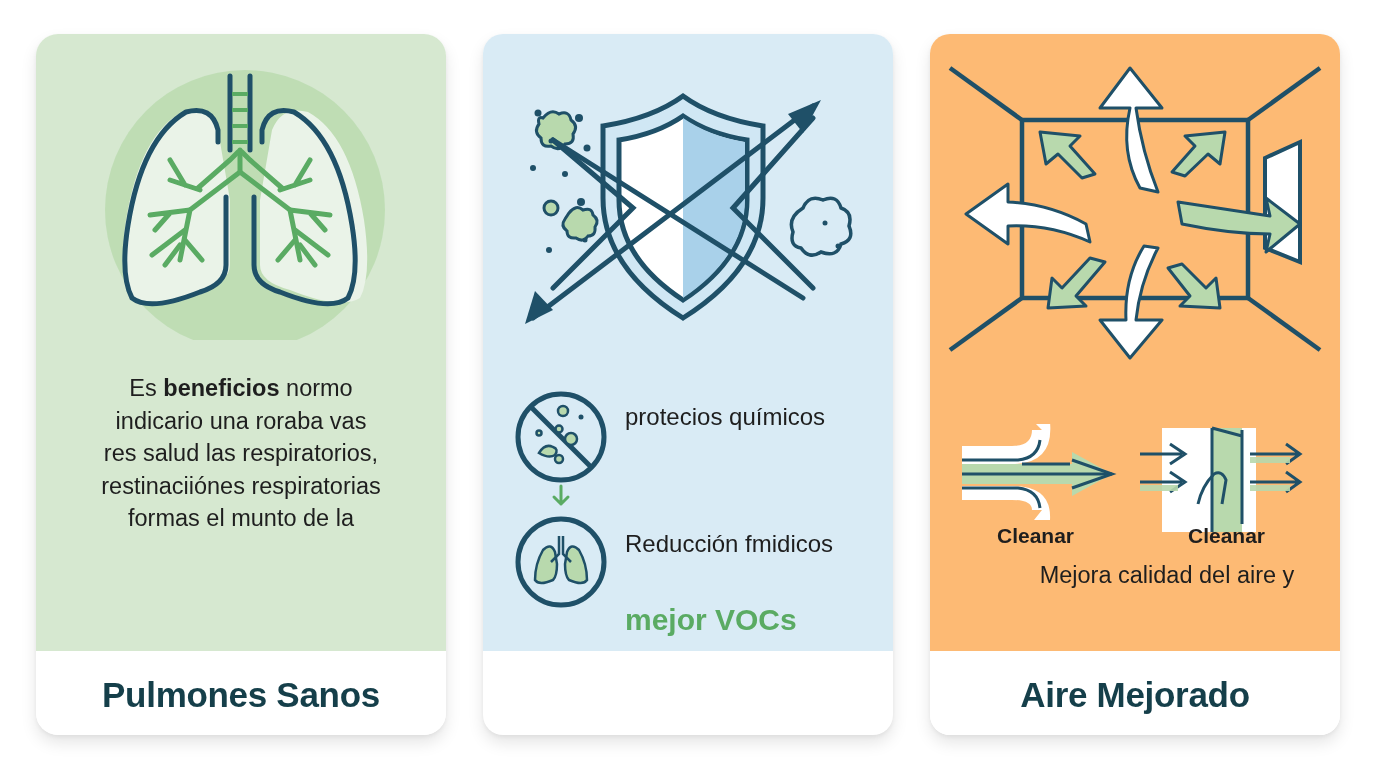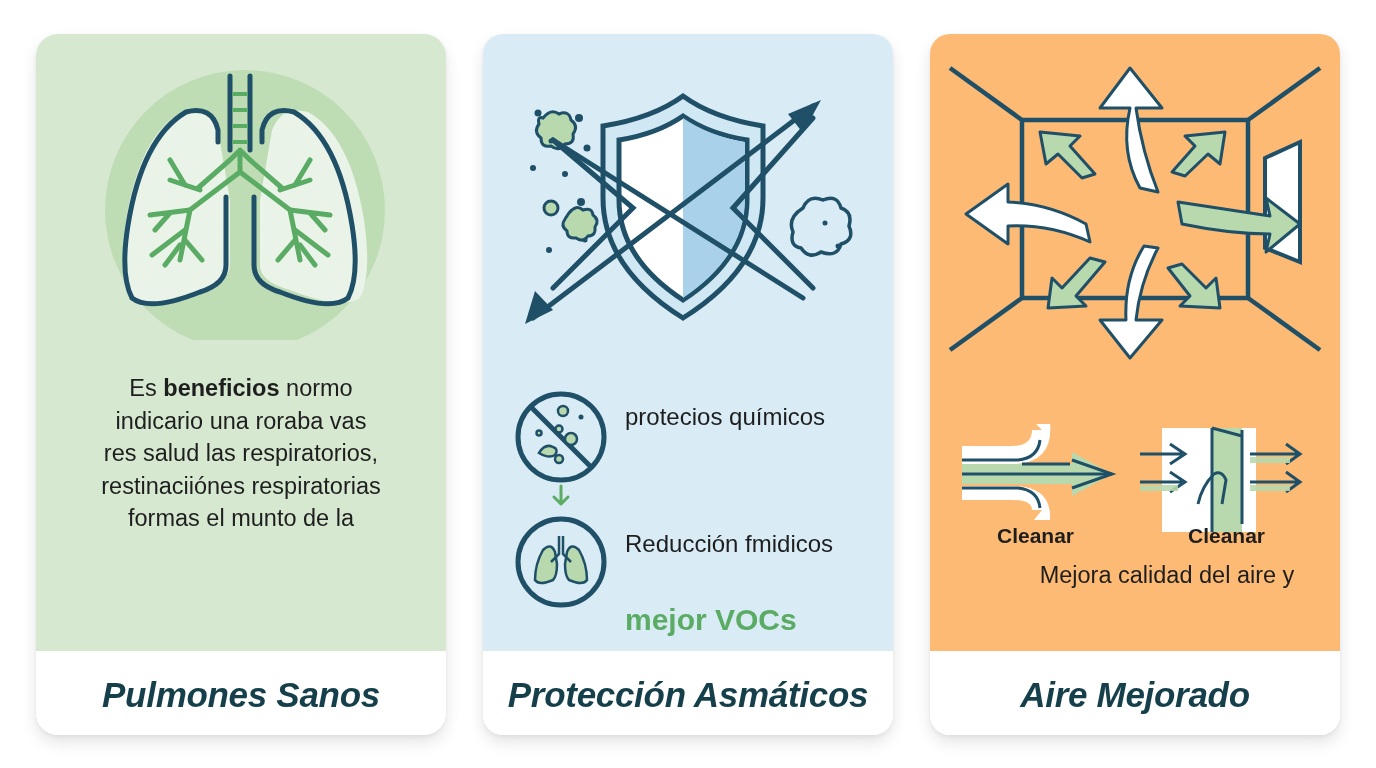--- a/index.html
+++ b/index.html
@@ -9,21 +9,21 @@
     }
     .card {
       position: absolute; top: 34px; width: 410px; height: 701px;
       border-radius: 20px; overflow: hidden;
       box-shadow: 0 8px 16px rgba(0,0,0,0.10), 0 2px 4px rgba(0,0,0,0.05);
       background: #fff;
     }
     .card .body { position: absolute; left: 0; top: 0; width: 100%; height: 617px; }
     .card .footer {
       position: absolute; left: 0; top: 617px; width: 100%; height: 84px; background: #ffffff;
-      display: flex; align-items: center; justify-content: center; font-style: italic;
+      display: flex; align-items: center; justify-content: center;
     }
     .card .footer .title {
       font-size: 35px; font-weight: 700; color: #153f4a; letter-spacing: -0.3px;
       padding-top: 4px;
     }
     #card1 { left: 36px; border-radius: 22px; }
     #card1 .body { background: #d6e8d0; }
     #card2 { left: 483px; }
     #card2 .body { background: #d9ebf5; }
     #card3 { left: 930px; }
@@ -153,23 +153,20 @@
 
     <svg style="left:30px; top:480px;" width="96" height="96" viewBox="0 0 96 96">
       <circle cx="48" cy="48" r="43" fill="none" stroke="#1f5068" stroke-width="5"></circle>
       <path d="M42 38 Q38 28 30 36 Q22 50 22 66 Q26 72 40 66 Q44 62 44 50z" fill="#b8d9ad" stroke="#1f5068" stroke-width="2.5"></path>
       <path d="M54 38 Q58 28 66 36 Q74 50 74 66 Q70 72 56 66 Q52 62 52 50z" fill="#b8d9ad" stroke="#1f5068" stroke-width="2.5"></path>
       <path d="M46 22 L46 40 L38 48 M50 22 L50 40 L58 48" fill="none" stroke="#1f5068" stroke-width="2.5"></path>
     </svg>
     <div class="feat-text" style="left:142px; top:494px;">Reducción fmidicos</div>
     <div class="feat-green" style="left:142px; top:529px;margin-top:40px;">mejor VOCs</div>
   </div>
-  <div class="footer">
-    <div class="title">Protección Asmáticos</div>
-  </div>
 </div>
 
 <div class="card" id="card3">
   <div class="body">
     <svg style="left:10px; top:18px;" width="400" height="320" viewBox="0 0 400 320">
       <g stroke="#1f5068" stroke-width="4.5" fill="none">
         <rect x="82" y="68" width="226" height="178"></rect>
         <line x1="10" y1="16" x2="82" y2="68"></line>
           <line x1="380" y1="16" x2="308" y2="68"></line>
         <line x1="10" y1="298" x2="82" y2="246"></line>

